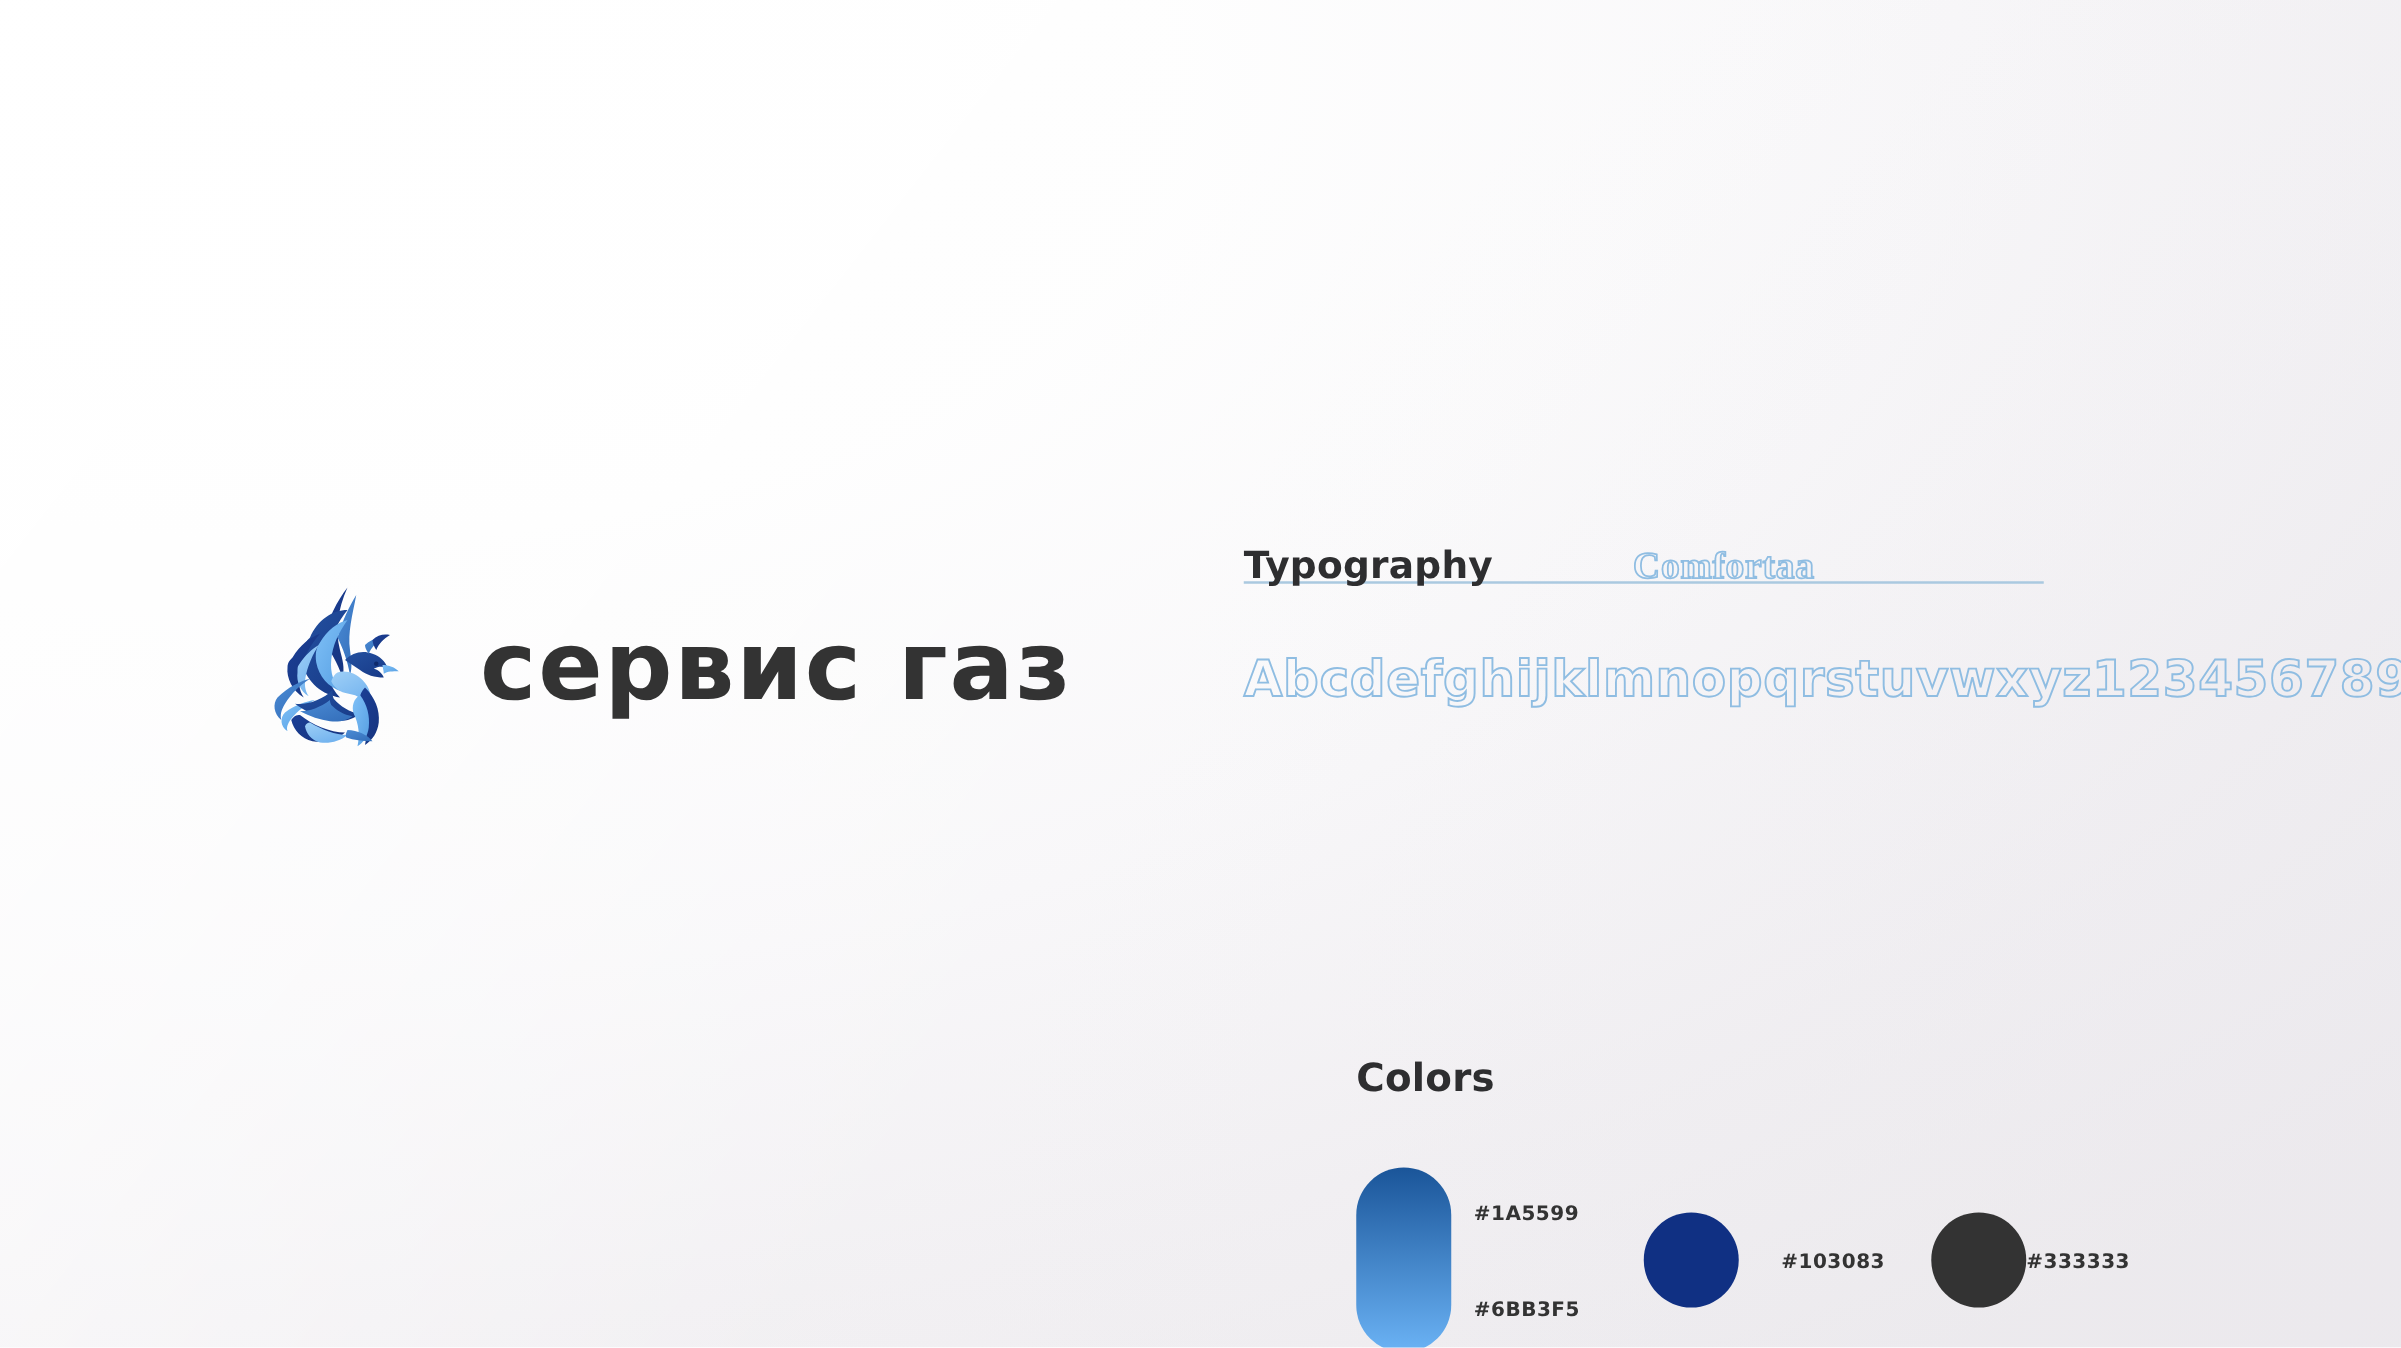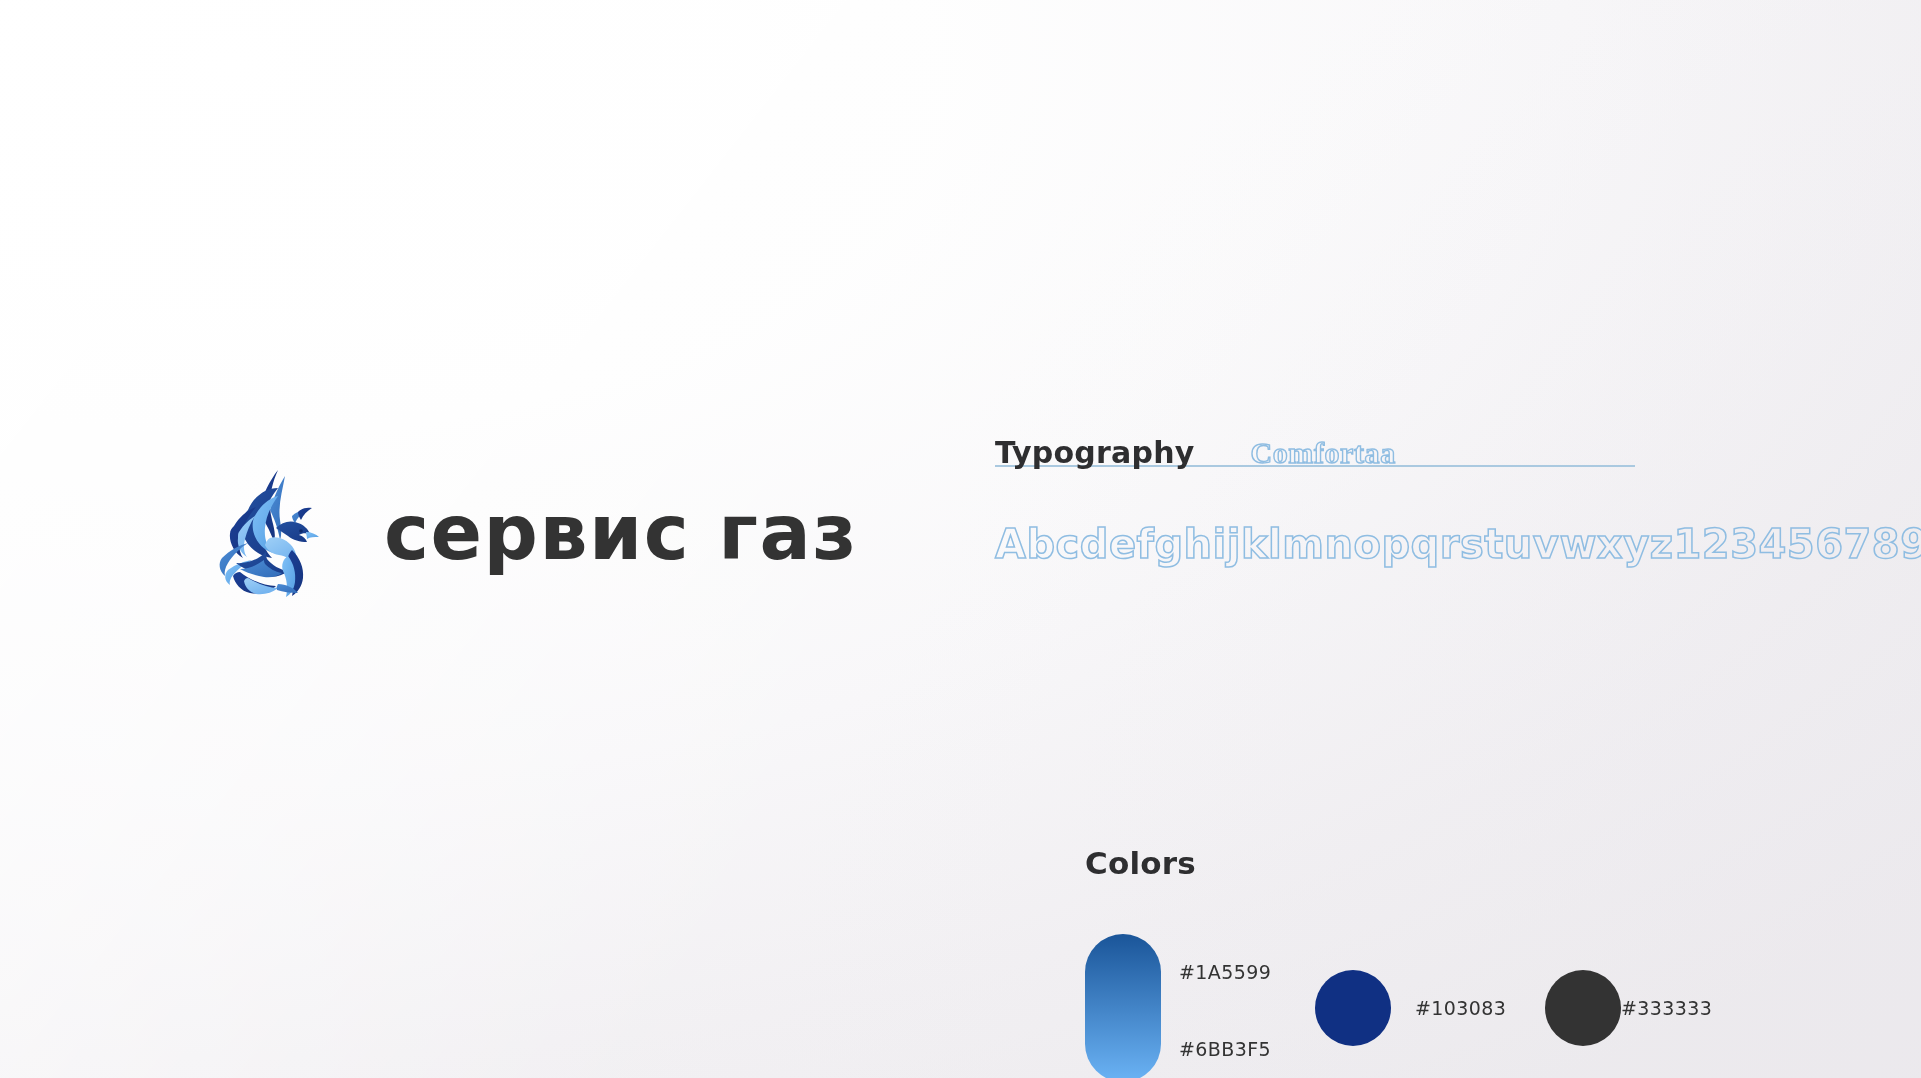--- a/index.html
+++ b/index.html
@@ -85,21 +85,21 @@
     top: 45px;
     height: 2px;
     background: #aac9e0;
   }
   .type-head-labels {
     position: absolute;
     left: 0;
     top: 0;
     display: flex;
     align-items: flex-end;
-    gap: 56px;
+    gap: 112px;
     height: 48px;
   }
   .type-label-dark {
     font-family: "DejaVu Sans", sans-serif;
     font-size: 30px;
     font-weight: 700;
     color: #2e2e30;
     letter-spacing: 0.2px;
     line-height: 1;
   }
@@ -159,22 +159,22 @@
     border-radius: 38px;
   }
   .circle {
     width: 76px;
     height: 76px;
     border-radius: 50%;
   }
 
   .hex {
     font-family: "DejaVu Sans", sans-serif;
-    font-size: 19px;
-    font-weight: 400;
+    font-size: 16px;
+    font-weight: 700;
     color: #333333;
     letter-spacing: 0.4px;
     white-space: nowrap;
   }
 
   .gradient-group { display: block; }
   .gradient-group .pill-wrap {
     position: relative;
     width: 300px;
     height: 148px;
@@ -188,21 +188,21 @@
   .gradient-group .hex-bottom {
     position: absolute;
     left: 94px;
     top: 104px;
   }
 
   .solid-one .row, .solid-two .row {
     display: flex;
     align-items: center;
   }
-  .solid-one .hex { margin-left: 24px; }
+  .solid-one .hex { margin-left: 34px; }
   .solid-two .hex { }
 </style>
 </head>
 <body>
 
 <div id="brand-board">
 
   <div class="logo-lockup">
 
     <div class="logo-mark">

